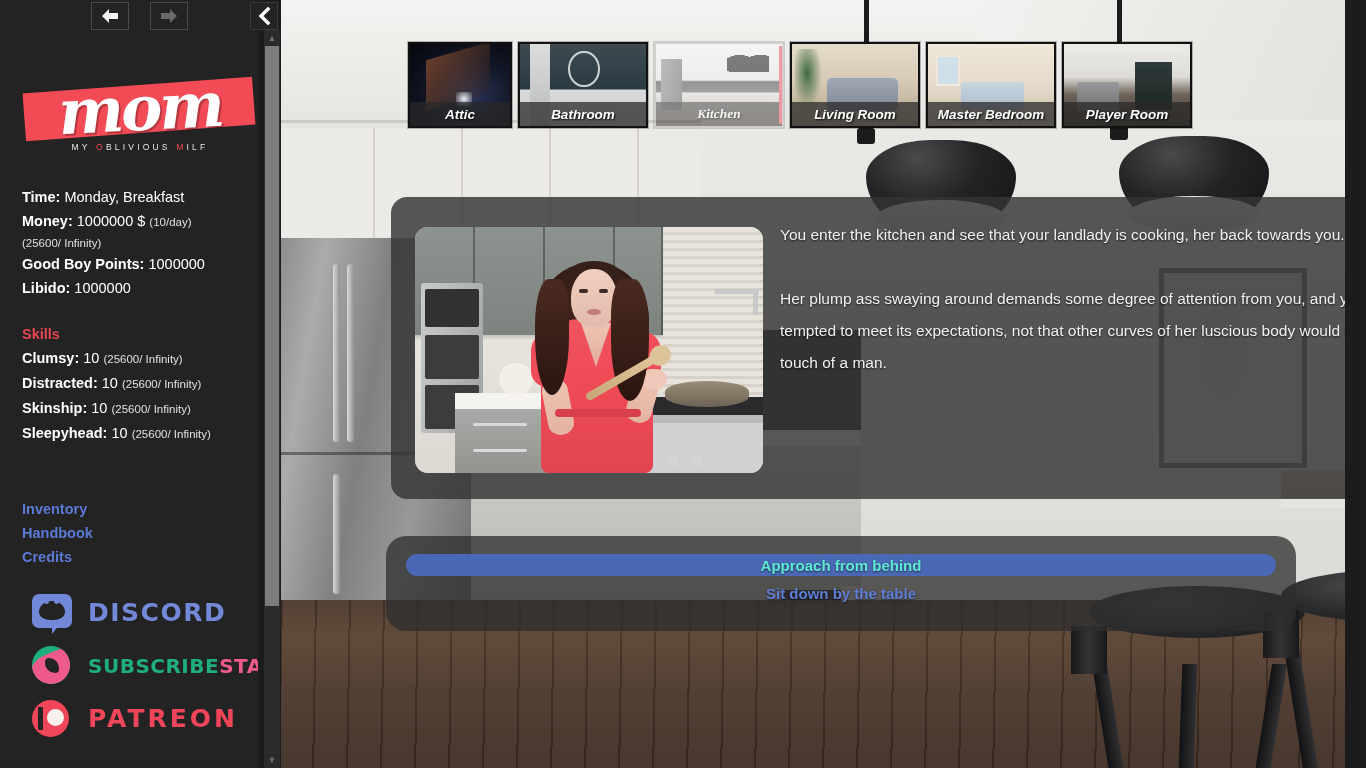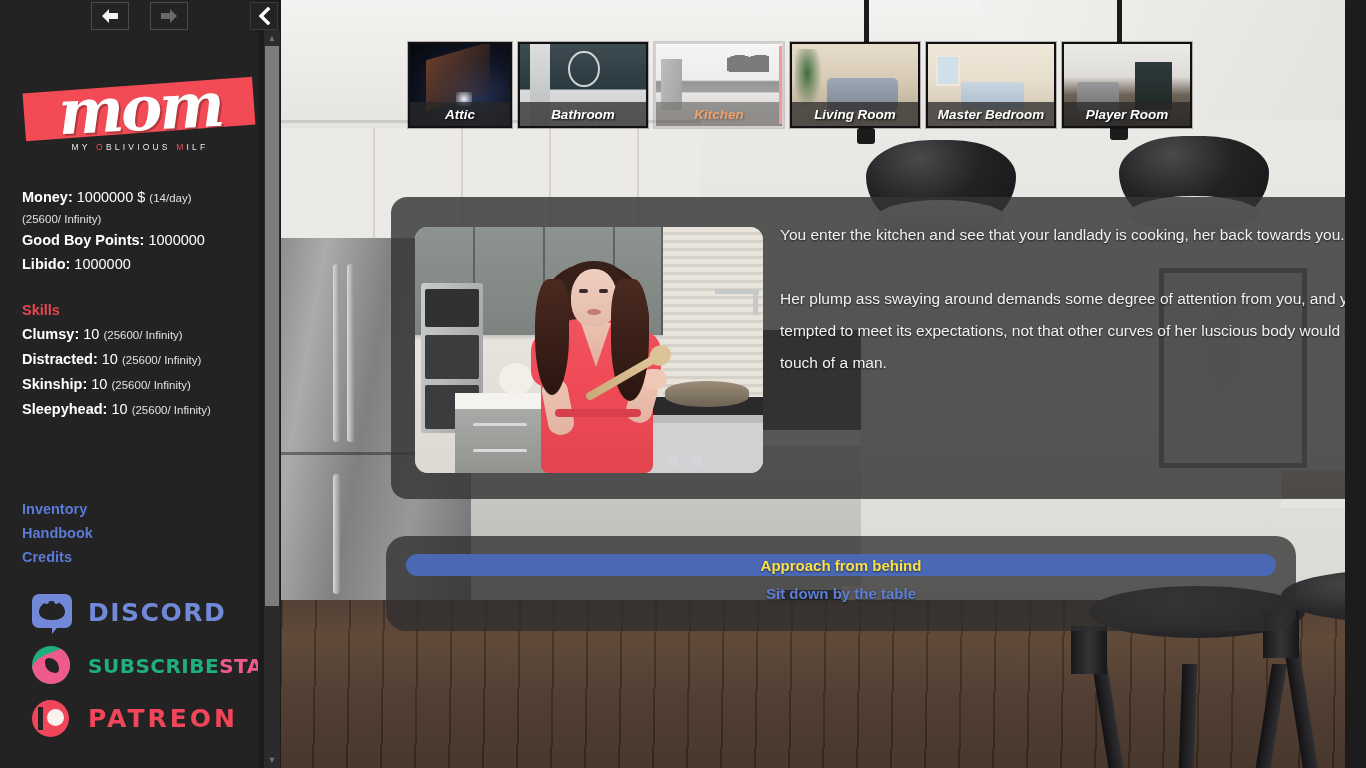--- a/index.html
+++ b/index.html
@@ -239,21 +239,21 @@
   }
   .room .thumb { position: absolute; inset: 0; }
   .room .caption {
     position: absolute; left: 0; right: 0; bottom: 0; height: 24px;
     background: rgba(40,40,40,.74);
     color: #fff; font-style: italic; font-weight: bold; font-size: 13.5px;
     display: flex; align-items: center; justify-content: center;
     text-shadow: 1px 1px 2px rgba(0,0,0,.9);
   }
   .room.current { border-color: #bdbdbd; opacity: .58; }
-  .room.current .caption { color: #f97316; }
+  .room.current .caption { color: #ffffff; font-family: Liberation Serif, serif; }
   .room.current:after {
     content:""; position: absolute; right: 0; top: 2px; width: 3px; bottom: 2px; background: #f4626d;
   }
 
   
   .t-attic { background: radial-gradient(ellipse at 62% 62%, #2a3558 0%, #121727 48%, #05060c 100%); }
   .t-attic:before { content:""; position:absolute; left:16%; top:8%; width:64%; height:62%;
      background: linear-gradient(128deg, rgba(120,70,45,.85), rgba(30,22,18,.2));
      transform: skewY(-16deg); }
   .t-attic:after { content:""; position:absolute; left:46%; top:58%; width:16%; height:18%;
@@ -371,21 +371,21 @@
     position: absolute; left: 105px; top: 536px; width: 910px; height: 95px;
     background: rgba(46,46,46,.76); border-radius: 20px; z-index: 12;
     padding: 18px 20px 0;
   }
   .choice {
     height: 22px; display: flex; align-items: center; justify-content: center;
     color: #5f7fd8; font-size: 15px; font-weight: bold; cursor: pointer;
     text-shadow: 0 1px 2px rgba(0,0,0,.6);
   }
   .choice.selected {
-    background: #4a68b4; color: #fde047; border-radius: 11px; margin-bottom: 6px;
+    background: #4a68b4; color: #5eead4; border-radius: 11px; margin-bottom: 6px;
   }
 
   
   #gutter { position: absolute; left: 1345px; top: 0; width: 21px; height: 768px; background: #1c1c1c; }
 </style>
 </head>
 <body>
 
 <div id="root">
 
@@ -407,23 +407,27 @@
     <div id="logo-wrap">
       <div id="logo-band"></div>
       <div id="logo-word">mom</div>
       <div id="logo-sub">
         <span>MY </span><span class="hl">O</span><span>BLIVIOUS </span><span class="hl">M</span><span>ILF</span>
       </div>
     </div>
 
     <div id="stats">
       <div class="stat-line">
+        <b>Time:</b>
+        <span>Monday, Breakfast</span>
+      </div>
+      <div class="stat-line">
         <b>Money:</b>
         <span>1000000 $</span>
-        <span class="stat-small">(14/day)</span>
+        <span class="stat-small">(10/day)</span>
       </div>
       <div class="sub-line">(25600/ Infinity)</div>
       <div class="stat-line">
         <b>Good Boy Points:</b>
         <span>1000000</span>
       </div>
       <div class="stat-line">
         <b>Libido:</b>
         <span>1000000</span>
       </div>

